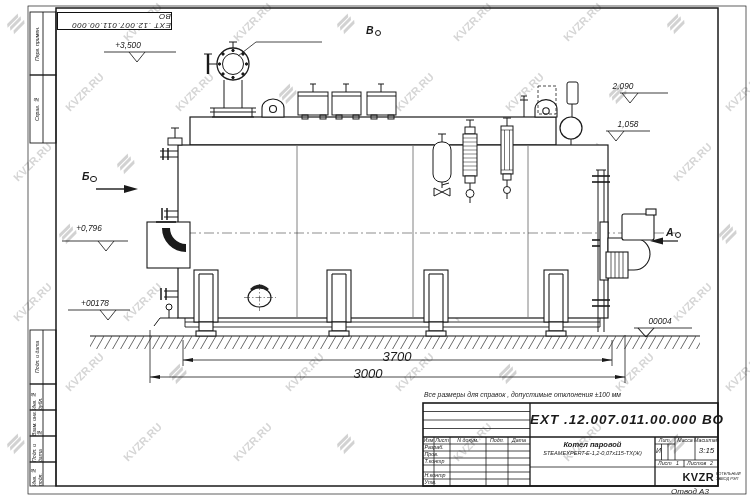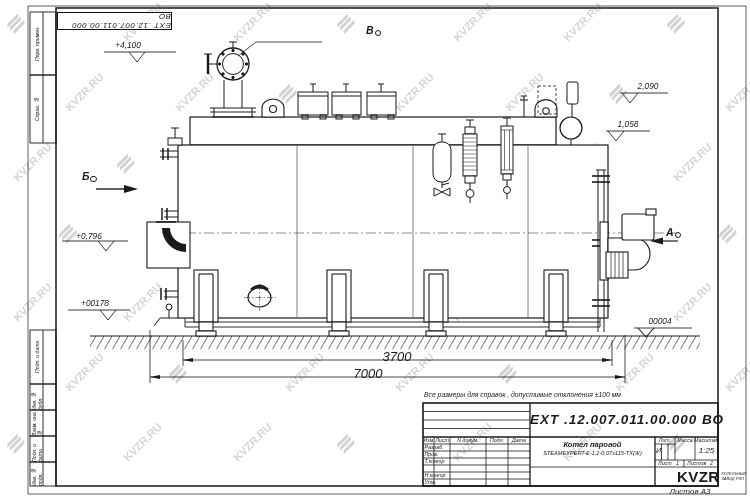--- a/index.html
+++ b/index.html
@@ -19,21 +19,21 @@
           writing-mode:vertical-rl;transform:rotate(180deg);font-size:5.2px;font-style:italic;}
   .stamp-top{position:absolute;left:57px;top:12px;width:113px;height:16px;border:1.2px solid #111;
              display:flex;align-items:center;justify-content:center;transform:rotate(180deg);
              font-size:8px;font-style:italic;letter-spacing:.6px;background:#fff;}
   .vm{font-size:10.5px;font-style:italic;font-weight:bold;}
   .vm-dot{display:inline-block;width:4.5px;height:4.5px;border:.9px solid #1a1a1a;border-radius:50%;
           vertical-align:-2px;margin-left:1px;}
   .tb-text{font-size:5.3px;}
   .logo-cell{position:absolute;left:655px;top:467px;width:63px;height:19px;display:flex;
              align-items:center;justify-content:center;gap:2px;}
-  .logo-kvzr{font-weight:bold;font-size:15px;letter-spacing:.4px;font-style:normal;margin-left:48px;}
+  .logo-kvzr{font-weight:bold;font-size:11px;letter-spacing:.4px;font-style:normal;margin-left:48px;}
   .logo-sub{font-size:3.9px;line-height:1.15;font-style:italic;}
   .lvl{font-size:8.3px;}
   .dim{font-size:13px;}
 </style>
 </head>
 <body>
 
 <div class="sheet">
 
   <div id="wm-layer">
@@ -484,29 +484,29 @@
     </g>
   </svg>
 
   <div class="stamp-top">ЕХТ .12.007.011.00.000  ВО</div>
 
 
   <div class="t vm" style="left:366px;top:25px;"><span>В</span><span class="vm-dot"></span></div>
   <div class="t vm" style="left:82px;top:171px;"><span>Б</span><span class="vm-dot"></span></div>
   <div class="t vm" style="left:666px;top:227px;"><span>А</span><span class="vm-dot"></span></div>
 
-  <div class="t c lvl" style="left:100px;top:41px;width:56px;">+4,100</div>
-  <div class="t c lvl" style="left:624px;top:82px;width:48px;">2,090</div>
+  <div class="t c lvl" style="left:100px;top:41px;width:56px;">+3,500</div>
+  <div class="t c lvl" style="left:599px;top:82px;width:48px;">2,090</div>
   <div class="t c lvl" style="left:606px;top:120px;width:44px;">1,058</div>
-  <div class="t c lvl" style="left:58px;top:232px;width:62px;">+0,796</div>
+  <div class="t c lvl" style="left:58px;top:224px;width:62px;">+0,796</div>
   <div class="t c lvl" style="left:66px;top:299px;width:58px;">+00178</div>
   <div class="t c lvl" style="left:634px;top:317px;width:52px;">00004</div>
 
   <div class="t c dim" style="left:373px;top:350px;width:48px;">3700</div>
-  <div class="t c dim" style="left:344px;top:367px;width:48px;">7000</div>
+  <div class="t c dim" style="left:344px;top:367px;width:48px;">3000</div>
 
   <div class="t" style="left:424px;top:391px;width:290px;font-size:6.8px;">Все размеры для справок , допустимые отклонения  ±100  мм</div>
 
   <div class="vlabel" style="left:30px;top:12px;width:13px;height:63px;">Перв. примен.</div>
   <div class="vlabel" style="left:30px;top:75px;width:13px;height:68px;">Справ. №</div>
   <div class="vlabel" style="left:30px;top:330px;width:13px;height:54px;">Подп. и дата</div>
   <div class="vlabel" style="left:30px;top:384px;width:13px;height:26px;">Инв. № дубл.</div>
   <div class="vlabel" style="left:30px;top:410px;width:13px;height:26px;">Взам. инв. №</div>
   <div class="vlabel" style="left:30px;top:436px;width:13px;height:26px;">Подп. и дата</div>
   <div class="vlabel" style="left:30px;top:462px;width:13px;height:24px;">Инв. № подл.</div>
@@ -524,21 +524,21 @@
   <div class="t tb-text" style="left:424.5px;top:445px;">Разраб.</div>
   <div class="t tb-text" style="left:424.5px;top:452px;">Пров.</div>
   <div class="t tb-text" style="left:424.5px;top:459px;">Т.контр</div>
   <div class="t tb-text" style="left:424.5px;top:473px;">Н.контр</div>
   <div class="t tb-text" style="left:424.5px;top:480px;">Утв.</div>
 
   <div class="t c tb-text" style="left:655px;top:438px;width:20px;">Лит.</div>
   <div class="t c tb-text" style="left:675px;top:438px;width:20px;">Масса</div>
   <div class="t c tb-text" style="left:694px;top:438px;width:24px;">Масштаб</div>
   <div class="t c" style="left:655px;top:447px;width:7px;font-size:7px;">И</div>
-  <div class="t c" style="left:695px;top:447px;width:23px;font-size:8px;">1:25</div>
+  <div class="t c" style="left:695px;top:447px;width:23px;font-size:8px;">3:15</div>
 
   <div class="t tb-text" style="left:658px;top:460.5px;">Лист</div>
   <div class="t tb-text" style="left:676px;top:460.5px;">1</div>
   <div class="t tb-text" style="left:687px;top:460.5px;">Листов</div>
   <div class="t tb-text" style="left:710px;top:460.5px;">2</div>
 
   <div class="logo-cell">
     <svg width="13" height="13" viewBox="0 0 13 13" style="position:static;">
       <g fill="#111" transform="skewX(-28)">
         <rect x="5" y="1" width="9" height="2.4"></rect>
@@ -546,14 +546,14 @@
         <rect x="3" y="9" width="9" height="2.4"></rect>
       </g>
     </svg>
     <span class="logo-kvzr">KVZR</span>
     <span class="logo-sub">
       <span>КОТЕЛЬНЫЙ</span><br>
       <span>ЗАВОД РЭП</span>
     </span>
   </div>
 
-  <div class="t c" style="left:630px;top:487.5px;width:120px;font-size:8px;">Листов А3</div>
+  <div class="t c" style="left:630px;top:487.5px;width:120px;font-size:8px;">Отвод А3</div>
 </div>
 
 </body></html>

